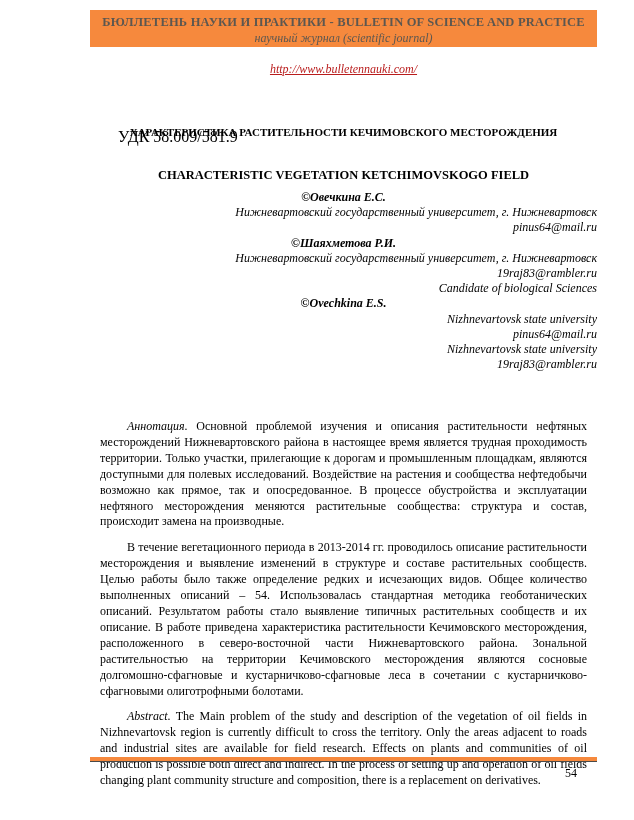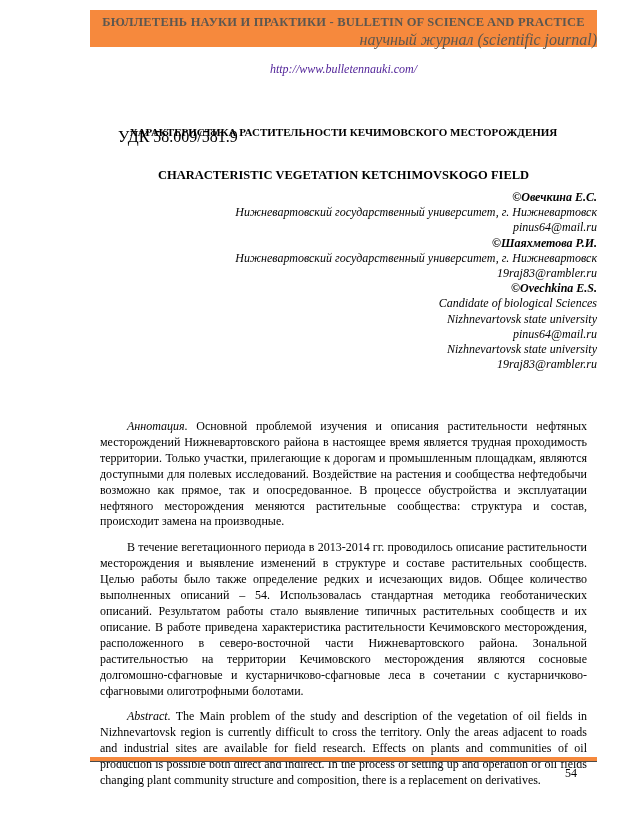--- a/index.html
+++ b/index.html
@@ -22,34 +22,34 @@
     text-align:center;
   }
   .band-title {
     font-weight:bold;
     font-size:12.5px;
     padding-top:5px;
     letter-spacing:0.2px;
   }
   .band-sub {
     font-style:italic;
-    font-size:16px;
+    font-size:12px;
     padding-top:1px;
-    text-align:right;
   }
   .site-link-row {
     position:absolute;
     left:90px; top:62px;
     width:507px;
     text-align:center;
     font-size:12px;
   }
   .site-link-row a {
     font-style:italic;
-    color:#4c1d95;
+    color:#b91c1c;
+    text-decoration:underline;
     cursor:pointer;
   }
   .udc {
     position:absolute;
     left:118px; top:96px;
     font-size:16px;
     margin-top:32px;
   }
   .title-ru {
     position:absolute;
@@ -69,21 +69,21 @@
   }
   .authors {
     position:absolute;
     left:90px; top:190px;
     width:507px;
     text-align:right;
     font-style:italic;
     font-size:12px;
     line-height:15.2px;
   }
-  .author-line.bold { font-weight:bold; }
+  .author-line.bold { font-weight:bold;text-align:center; }
   .body-text {
     position:absolute;
     left:90px; top:409px;
     width:507px;
     font-size:12px;
     line-height:15.9px;
     text-align:justify;
   }
   .body-text p {
     margin:10px;
@@ -127,22 +127,22 @@
 
   <div class="title-en">CHARACTERISTIC VEGETATION KETCHIMOVSKOGO FIELD</div>
 
   <div class="authors">
       <div class="author-line bold">©Овечкина Е.С.</div>
       <div class="author-line">Нижневартовский государственный университет, г. Нижневартовск</div>
       <div class="author-line">pinus64@mail.ru</div>
       <div class="author-line bold">©Шаяхметова Р.И.</div>
       <div class="author-line">Нижневартовский государственный университет, г. Нижневартовск</div>
       <div class="author-line">19raj83@rambler.ru</div>
+      <div class="author-line">Candidate of biological Sciences</div>
       <div class="author-line bold">©Ovechkina E.S.</div>
-      <div class="author-line">Candidate of biological Sciences</div>
       <div class="author-line">Nizhnevartovsk state university</div>
       <div class="author-line">pinus64@mail.ru</div>
       <div class="author-line">Nizhnevartovsk state university</div>
       <div class="author-line">19raj83@rambler.ru</div>
     </div>
 
   <div class="body-text">
     <p>
       <span class="label-italic">Аннотация.</span>
       <span>Основной проблемой изучения и описания растительности нефтяных месторождений Нижневартовского района в настоящее время является трудная проходимость территории. Только участки, прилегающие к дорогам и промышленным площадкам, являются доступными для полевых исследований. Воздействие на растения и сообщества нефтедобычи возможно как прямое, так и опосредованное. В процессе обустройства и эксплуатации нефтяного месторождения меняются растительные сообщества: структура и состав, происходит замена на производные.</span>

